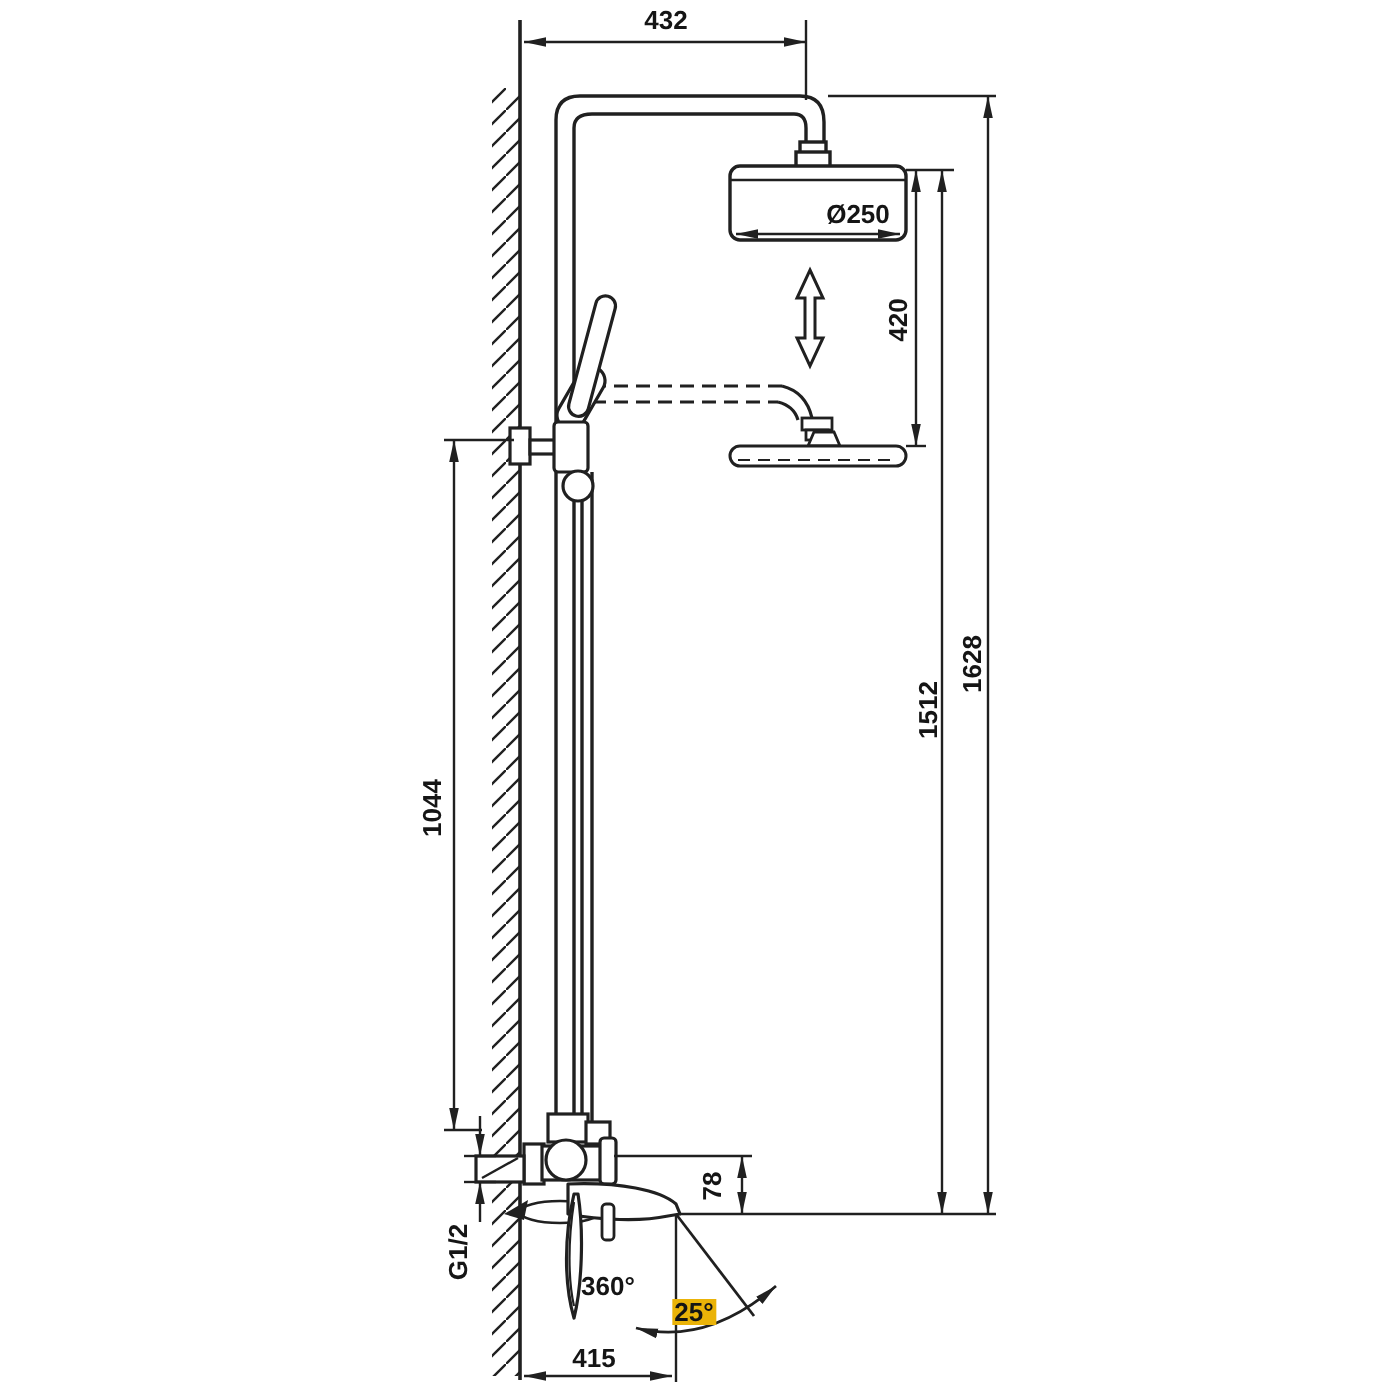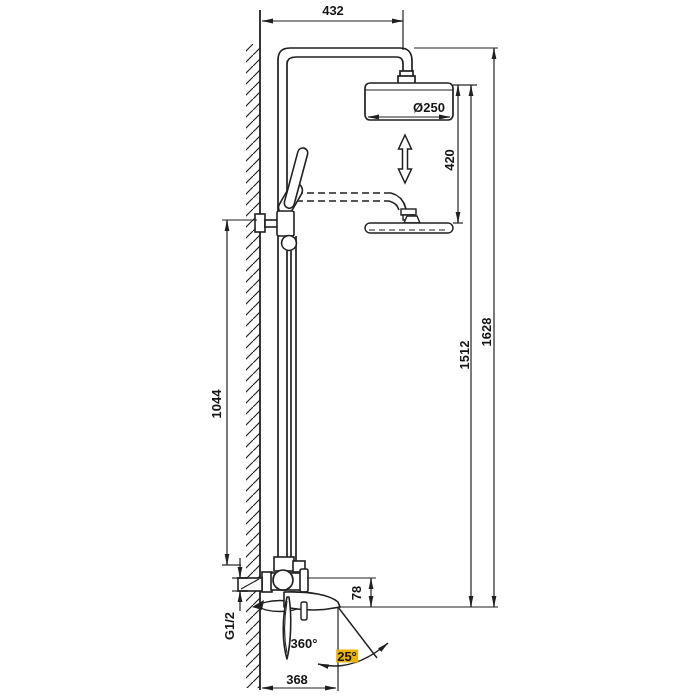--- a/index.html
+++ b/index.html
@@ -140,15 +140,15 @@
 <div class="lbl" style="left:333px;top:10px;">432</div>
 <div class="lbl" style="left:406px;top:107px;margin-left:23px;">Ø250</div>
 <div class="lbl rot" style="left:449px;top:160px;">420</div>
 <div class="lbl rot" style="left:464px;top:355px;">1512</div>
 <div class="lbl rot" style="left:486px;top:332px;">1628</div>
 <div class="lbl rot" style="left:216px;top:404px;">1044</div>
 <div class="lbl rot" style="left:356px;top:593px;">78</div>
 <div class="lbl rot" style="left:229px;top:626px;">G1/2</div>
 <div class="lbl" style="left:304px;top:631px;margin-top:12px;">360°</div>
 <div class="lbl masked" style="left:347px;top:656px;">25°</div>
-<div class="lbl" style="left:297px;top:679px;">368</div>
+<div class="lbl" style="left:297px;top:679px;">415</div>
 
 </div>
 
 </body></html>

